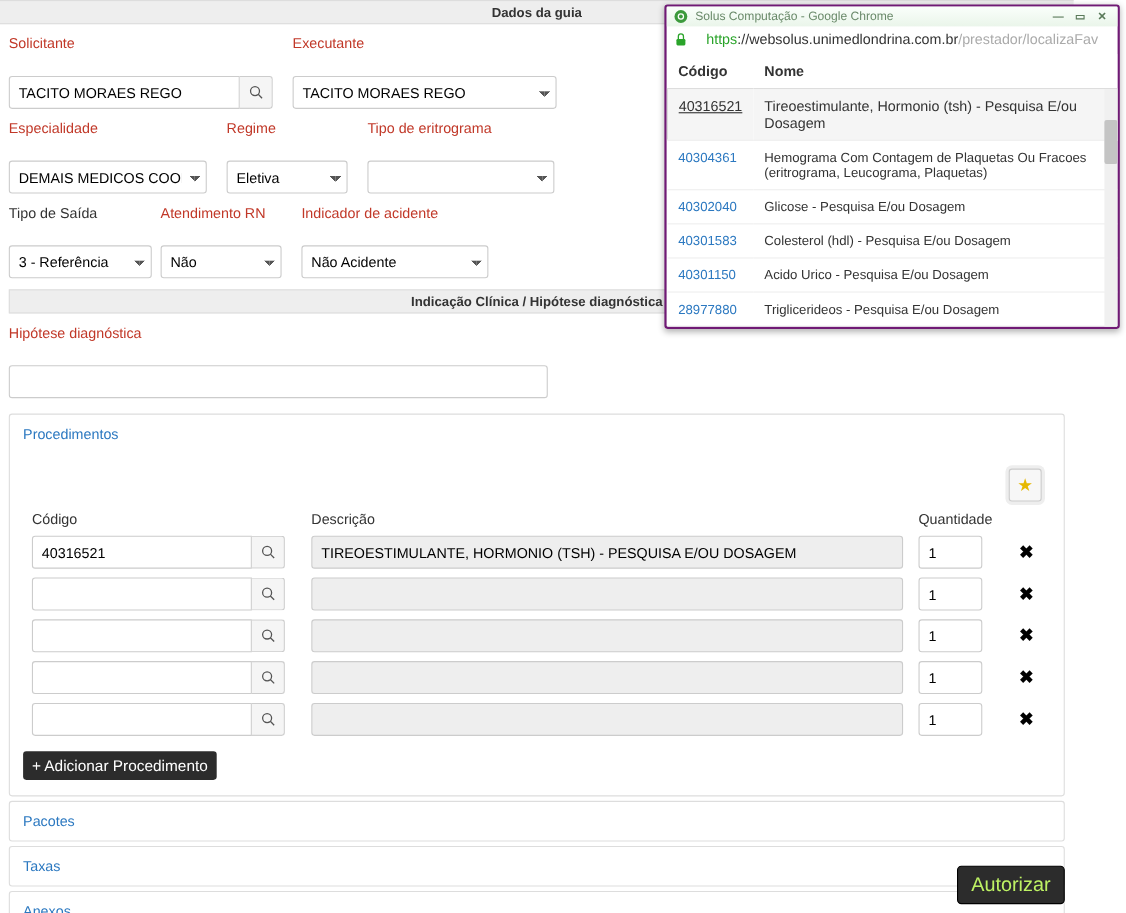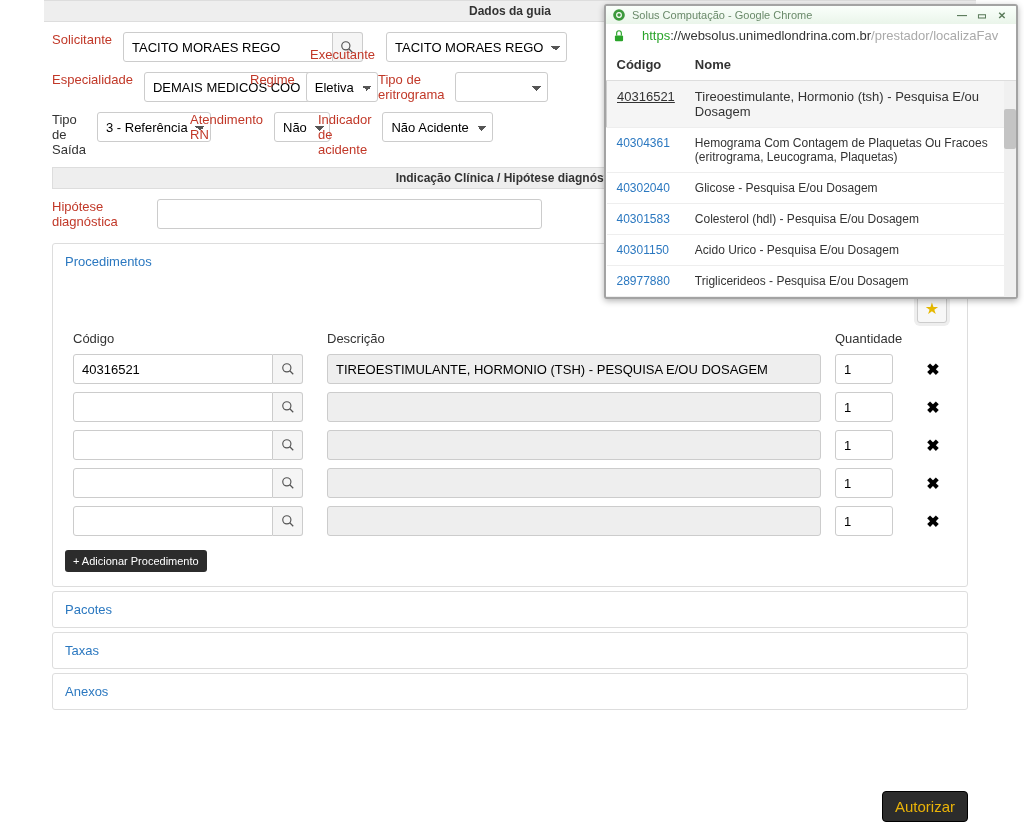--- a/index.html
+++ b/index.html
@@ -1,39 +1,39 @@
 <!DOCTYPE html>
 <html><head>
 <meta charset="utf-8">
 <style>
 *{box-sizing:border-box;margin:0;padding:0;font-family:Arial,Helvetica,sans-serif;}
 body{font-size:13px;color:#333;background:#fff;}
-.page{width:976px;height:830px;position:relative;padding-left:44px;}
+.page{width:976px;height:830px;position:relative;}
 .section-header{background:#eee;text-align:center;font-weight:bold;font-size:12px;padding:3px 0;border:1px solid #ddd;border-left:none;border-right:none;margin-bottom:10px;}
 .form-grid{display:flex;flex-wrap:wrap;gap:18px 18px;padding:0 8px 10px;}
-.fg-col{display:flex;flex-direction:row;gap:11px;}
+.fg-col{display:flex;flex-direction:column;gap:22px;}
 .label-req{color:#c13828;font-size:13px;}
 .label-norm{color:#333;font-size:13px;}
 .input-grp{display:flex;}
 .txt,.sel{height:30px;border:1px solid #ccc;border-radius:3px;padding:4px 8px;font-size:13px;background:#fff;}
 .txt[readonly],.txt.dis{background:#eee;}
 .sel{appearance:none;-webkit-appearance:none;background-image:linear-gradient(45deg,transparent 50%,#555 50%),linear-gradient(135deg,#555 50%,transparent 50%);background-position:right 10px top 13px,right 5px top 13px;background-size:5px 5px,5px 5px;background-repeat:no-repeat;padding-right:22px;}
 .btn-icn{width:30px;height:30px;border:1px solid #ccc;background:#f5f5f5;border-left:none;border-radius:0 3px 3px 0;cursor:pointer;display:flex;align-items:center;justify-content:center;color:#555;}
 .txt.l{border-radius:3px 0 0 3px;}
 .accordion{margin:4px 8px;border:1px solid #ddd;border-radius:3px;}
 .acc-head{padding:10px 12px;font-size:13px;color:#2b78c0;cursor:pointer;}
 .acc-body{padding:10px 12px 14px;}
 .star-row{display:flex;justify-content:flex-end;margin:4px 8px 8px;}
 .star-btn{width:30px;height:30px;border:1px solid #ccc;background:#f7f7f7;border-radius:3px;display:flex;align-items:center;justify-content:center;cursor:pointer;box-shadow:0 0 0 3px #eee;}
 .proc-table{display:grid;grid-template-columns:240px 1fr 70px 28px;column-gap:14px;row-gap:8px;align-items:center;margin:0 8px;}
 .proc-h{font-size:13px;color:#333;}
 .x-btn{background:none;border:none;font-size:16px;font-weight:bold;color:#000;cursor:pointer;padding:0;}
-.add-btn{display:inline-block;background:#2c2c2c;color:#fff;font-size:11px;padding:5px 8px;border:none;border-radius:3px;cursor:pointer;text-align:center;}
-.bottom-btn{position:absolute;right:8px;bottom:8px;background:#2c2c2c;color:#eab308;border:1px solid #000;border-radius:4px;padding:6px 12px;font-size:15px;cursor:pointer;}
-.popup{position:absolute;left:604px;top:4px;width:414px;border:2px solid #a3a3a3;border-radius:3px;background:#fff;box-shadow:0 2px 6px rgba(0,0,0,.3);overflow-x:hidden;}
+.add-btn{display:inline-block;background:#2c2c2c;color:#fff;font-size:14px;padding:5px 8px;border:none;border-radius:3px;cursor:pointer;text-align:center;}
+.bottom-btn{position:absolute;right:8px;bottom:8px;background:#2c2c2c;color:#bef264;border:1px solid #000;border-radius:4px;padding:6px 12px;font-size:18px;cursor:pointer;}
+.popup{position:absolute;left:604px;top:4px;width:414px;border:2px solid #701a75;border-radius:3px;background:#fff;box-shadow:0 2px 6px rgba(0,0,0,.3);overflow-x:hidden;}
 .popup-titlebar{display:flex;align-items:center;gap:6px;padding:2px 6px;background:linear-gradient(#fafffb,#eaf5ea);font-size:11px;color:#6a8a6a;height:18px;}
 .popup-titlebar .spacer{flex:1;}
 .popup-ctrls{display:flex;gap:4px;}
 .popup-ctrl{width:16px;height:14px;display:flex;align-items:center;justify-content:center;font-size:10px;font-weight:bold;color:#5a7a5a;cursor:pointer;}
 .popup-url{display:flex;align-items:center;gap:16px;padding:4px 6px 6px;font-size:13px;}
 .lock-icn{width:14px;height:14px;}
 .url-scheme{color:#2aa42a;}
 .url-host{color:#333;}
 .url-path{color:#aaa;}
 .popup-body{position:relative;max-height:260px;overflow-y:hidden;}
@@ -63,21 +63,21 @@
         <button class="btn-icn">
           <span>
               <svg width="14" height="14" viewBox="0 0 24 24" stroke="#555" stroke-width="2" fill="none">
                 <circle cx="10" cy="10" r="7"></circle>
                 <line x1="15" y1="15" x2="21" y2="21"></line>
               </svg>
             </span>
         </button>
       </div>
     </div>
-    <div class="fg-col" style="width:240px;align-items:flex-end;">
+    <div class="fg-col" style="width:240px;">
       <span class="label-req">Executante</span>
       <select class="sel" style="width:240px;"><option>TACITO MORAES REGO</option></select>
     </div>
   </div>
 
   <div class="form-grid">
     <div class="fg-col" style="width:180px;">
       <span class="label-req">Especialidade</span>
       <select class="sel" style="width:180px;"><option>DEMAIS MEDICOS COOP</option></select>
     </div>

